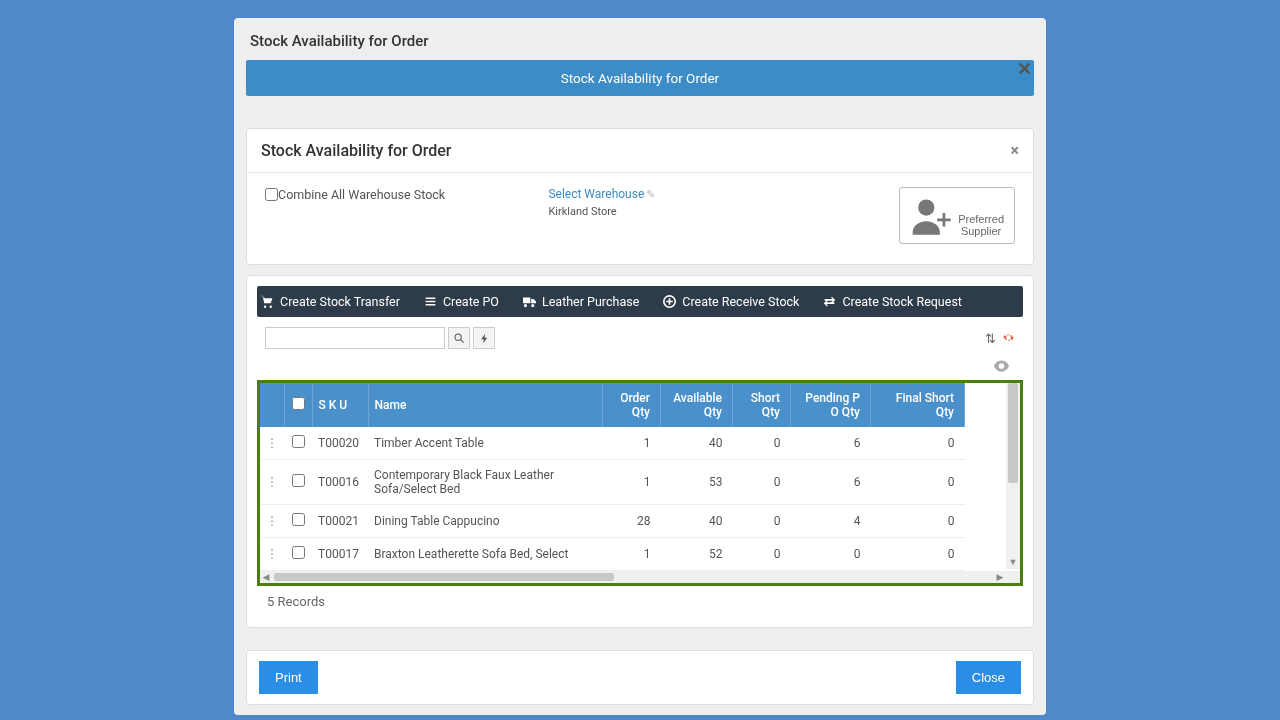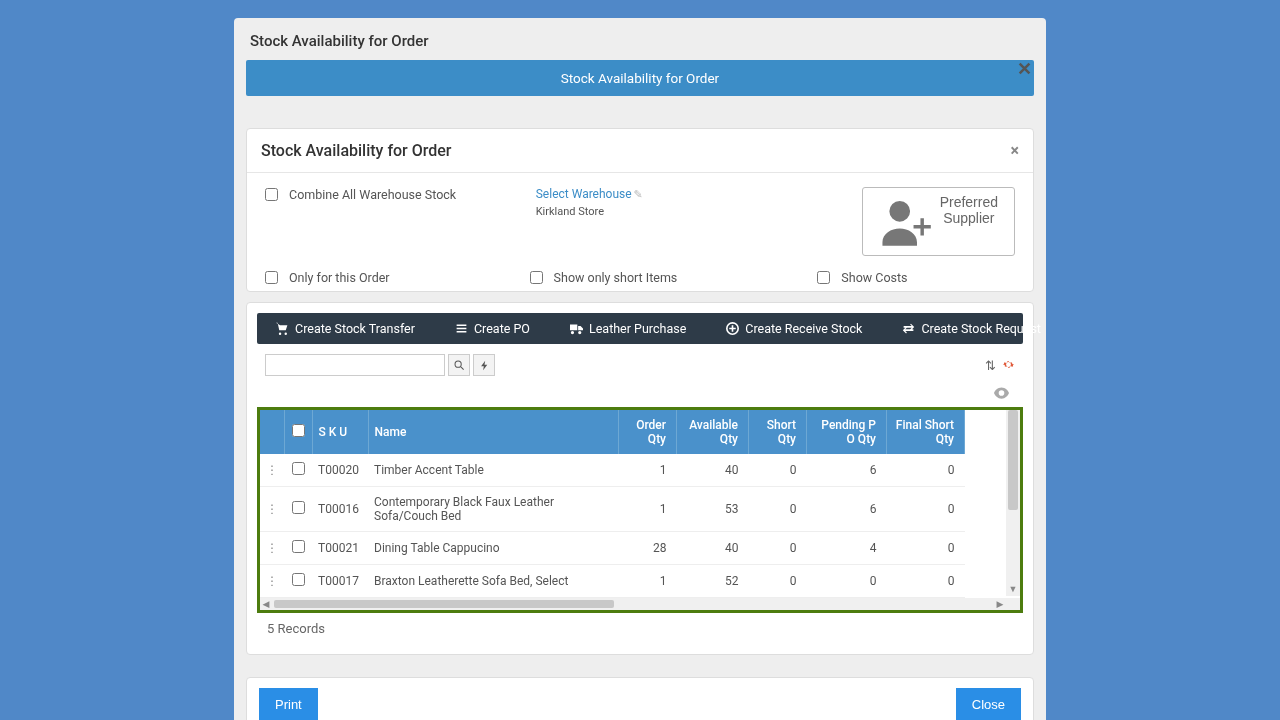--- a/index.html
+++ b/index.html
@@ -71,65 +71,65 @@
     padding: 14px 18px 6px 18px;
   }
   .filter-row {
     display: flex;
     align-items: flex-start;
     margin-bottom: 14px;
   }
   .chk {
     display: flex;
     align-items: center;
-    gap: 11px;
+    gap: 0;
     font-size: 12.5px;
     color: #555;
   }
   .chk input { width: 13px; height: 13px; accent-color: #3c8dc7; }
   .warehouse-block {
     margin-left: auto;
     margin-right: 140px;
     font-size: 12.5px;
   }
   .warehouse-link {
     color: #3c8dc7;
     font-size: 12px;
   }
   .warehouse-link .pen { color: #bbb; font-size: 11px; margin-left: 2px; }
   .warehouse-name { color: #555; margin-top: 4px; font-size: 11px; }
   .pref-supplier-btn {
     border: 1px solid #bbb;
     background: #fff;
     color: #666;
-    font-size: 14px;
-    padding: 6px 16px;
+    font-size: 11px;
+    padding: 6px 10px;
     border-radius: 3px;
     display: flex;
-    align-items: flex-start;
+    align-items: flex-end;
     gap: 5px;
     cursor: pointer;
     margin-left: auto;
   }
   .pref-supplier-btn svg { fill: #777; }
   .filter-row2 { display: flex; gap: 140px; }
   .toolbar-card {
     background: #fff;
     margin: 10px 12px 0 12px;
     border: 1px solid #ddd;
     border-radius: 4px;
     padding: 10px;
   }
   .dark-toolbar {
     background: #2e3b48;
     color: #fff;
     display: flex;
     align-items: flex-end;
-    padding: 8px 19px;
-    gap: 40px;
+    padding: 8px 4px;
+    gap: 24px;
     font-size: 12.5px;
     border-radius: 2px;
   }
   .dark-toolbar .tb-btn {
     display: flex;
     align-items: center;
     gap: 6px;
     cursor: pointer;
     white-space: nowrap;
   }
@@ -197,21 +197,21 @@
     color: #555;
   }
   .grid td.menu { text-align: center; color: #888; cursor: pointer; width: 18px; }
   .grid td.chk-col, .grid th.chk-col { text-align: center; width: 28px; }
   .grid th.menu-col { width: 18px; }
   .grid th.sku-col { width: 56px; }
   .grid th.oqty-col { width: 58px; }
   .grid th.avail-col { width: 72px; }
   .grid th.short-col { width: 58px; }
   .grid th.pend-col { width: 80px; }
-  .grid th.final-col { width: 78px; }
+  .grid th.final-col { width: 94px; }
   .vscroll {
     position: absolute;
     right: 0;
     top: 0;
     bottom: 14px;
     width: 14px;
     background: #f0f0f0;
   }
   .vscroll .thumb {
     position: absolute;
@@ -306,34 +306,20 @@
             <span>Select Warehouse</span><span class="pen">✎</span>
           </div>
           <div class="warehouse-name">Kirkland Store</div>
         </div>
         <button class="pref-supplier-btn">
           <svg viewBox="0 0 16 16">
               <path d="M6 8a3 3 0 100-6 3 3 0 000 6zm-5 6c0-2.5 2.5-4 5-4s5 1.5 5 4v1H1v-1zm12-5V7h-1v2h-2v1h2v2h1v-2h2V9h-2z"></path>
             </svg>
           <span>Preferred Supplier</span>
         </button>
-      </div>
-      <div class="filter-row2">
-        <label class="chk">
-          <input type="checkbox" style="">
-          <span>Only for this Order</span>
-        </label>
-        <label class="chk">
-          <input type="checkbox" style="">
-          <span>Show only short Items</span>
-        </label>
-        <label class="chk">
-          <input type="checkbox" style="">
-          <span>Show Costs</span>
-        </label>
       </div>
     </div>
   </div>
 
   <div class="toolbar-card">
     <div class="dark-toolbar">
       <div class="tb-btn">
         <svg viewBox="0 0 16 16">
             <path d="M0 1h2l2 9h8l2-6H5M5 13a1.5 1.5 0 100 3 1.5 1.5 0 000-3zm7 0a1.5 1.5 0 100 3 1.5 1.5 0 000-3z"></path>
           </svg>
@@ -420,21 +406,21 @@
               <td class="num">1</td>
               <td class="num">40</td>
               <td class="num">0</td>
               <td class="num">6</td>
               <td class="num">0</td>
             </tr>
             <tr>
               <td class="menu">⋮</td>
               <td class="chk-col"><input type="checkbox" style=""></td>
               <td>T00016</td>
-              <td>Contemporary Black Faux Leather Sofa/Couch Bed</td>
+              <td>Contemporary Black Faux Leather Sofa/Select Bed</td>
               <td class="num">1</td>
               <td class="num">53</td>
               <td class="num">0</td>
               <td class="num">6</td>
               <td class="num">0</td>
             </tr>
             <tr>
               <td class="menu">⋮</td>
               <td class="chk-col"><input type="checkbox" style=""></td>
               <td>T00021</td>

